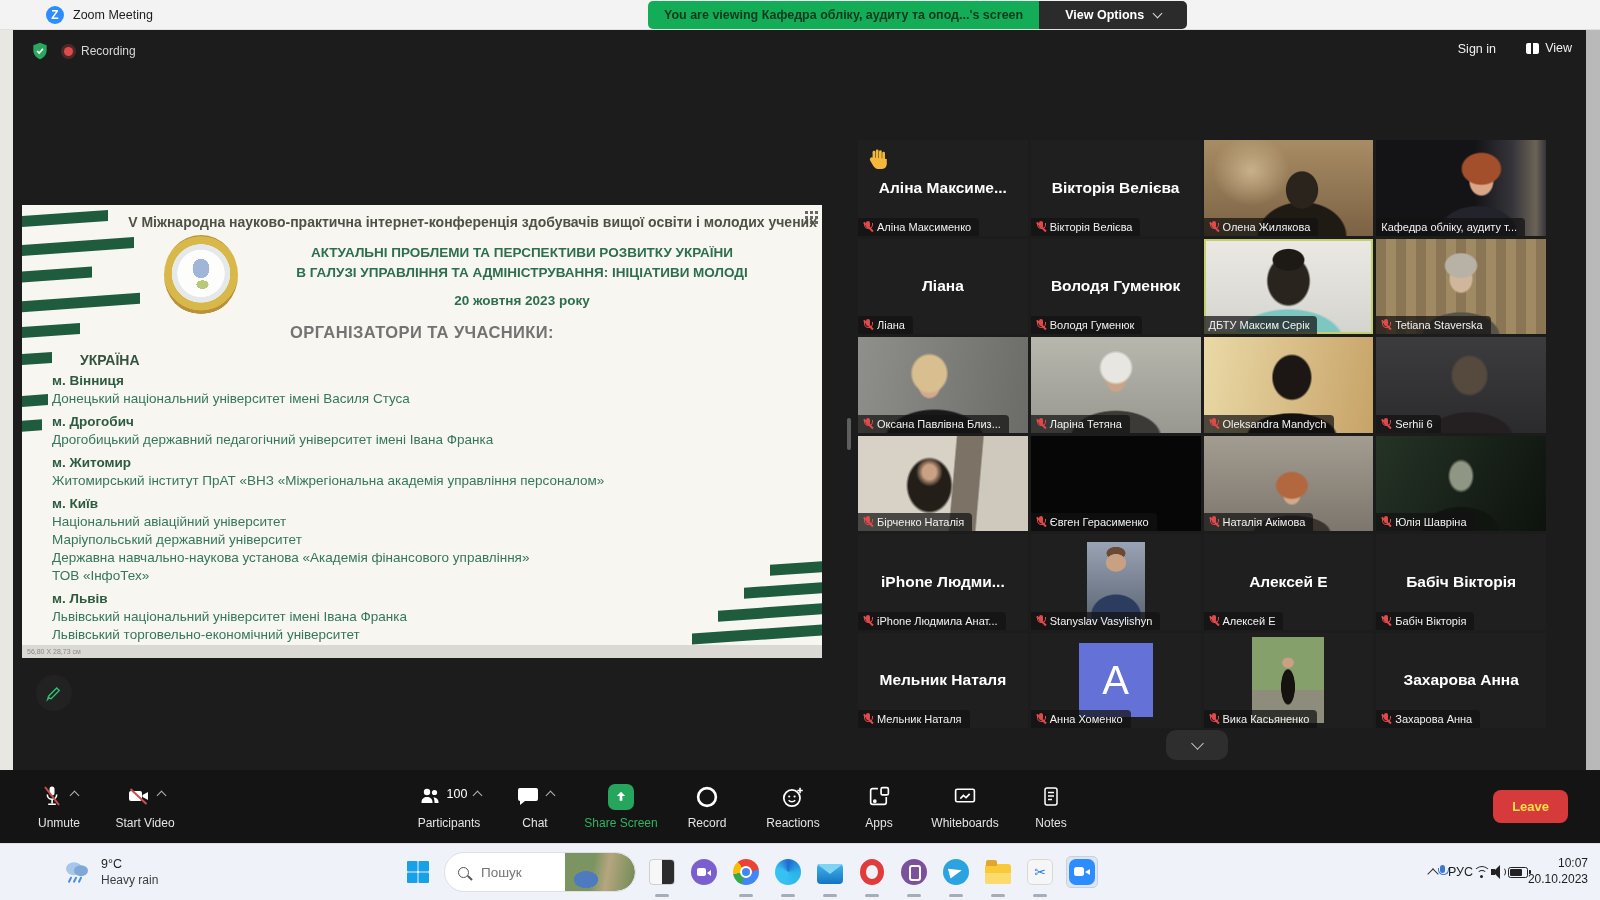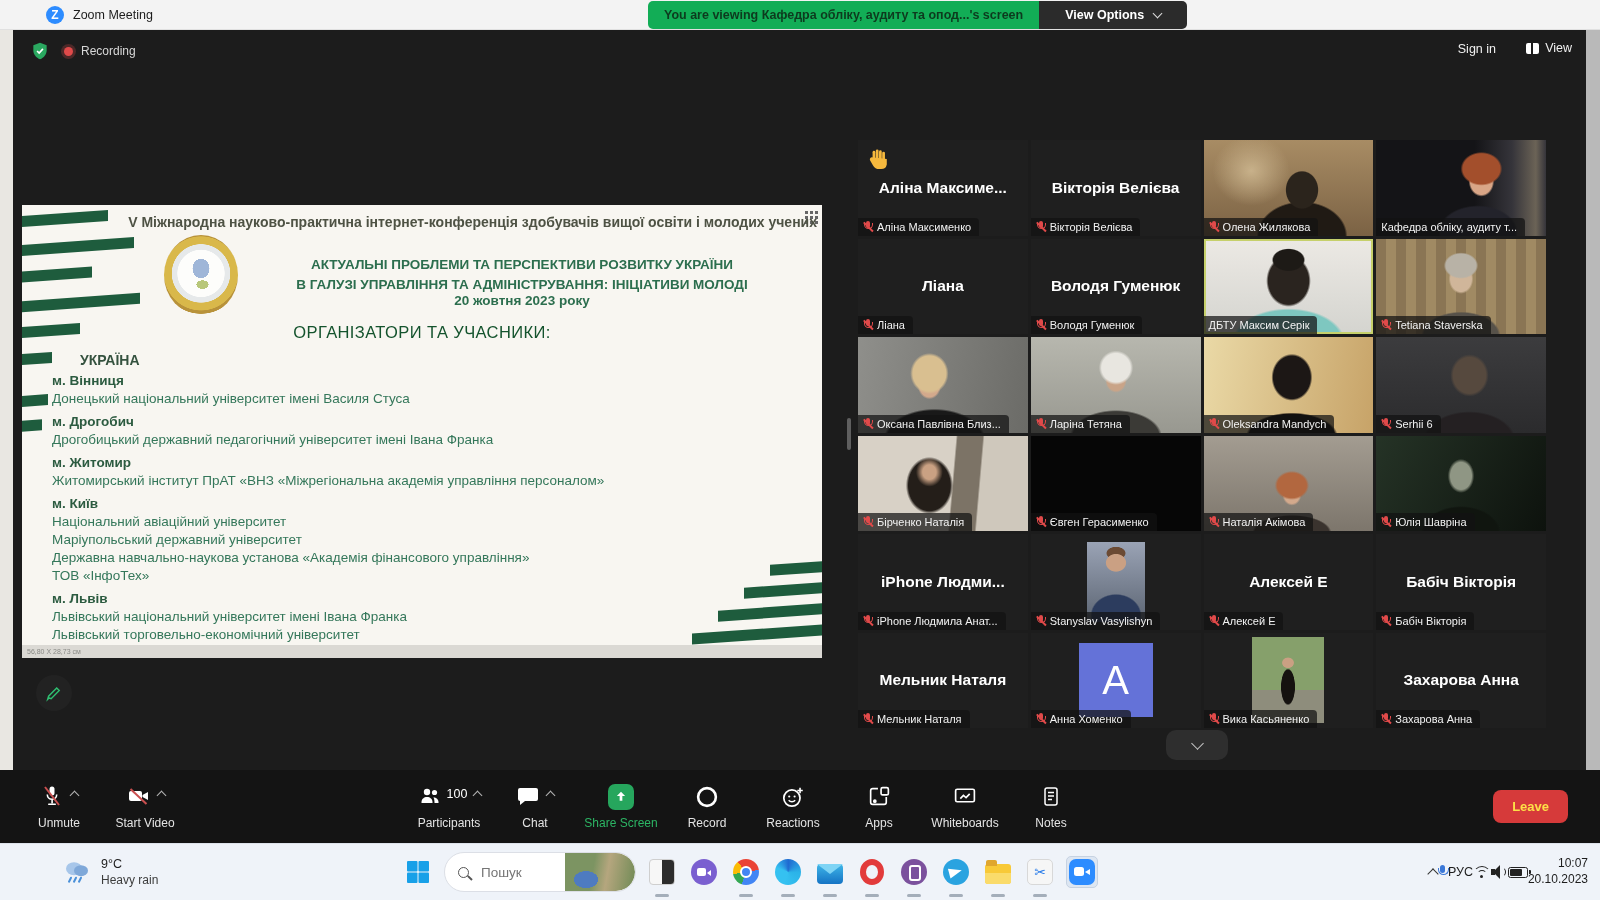--- a/index.html
+++ b/index.html
@@ -40,23 +40,23 @@
 
 .slide{position:absolute;left:22px;top:205px;width:800px;height:440px;background:#f8f6f1;overflow:hidden}
 .slide-status{position:absolute;left:22px;top:645px;width:800px;height:13px;background:#dbd9d4;display:flex;align-items:center;padding-left:5px;font-size:7px;color:#8a8a86}
 .gridicon{position:absolute;right:14px;top:6px;width:3px;height:3px;background:#666;box-shadow:5px 0 #666,10px 0 #666,0 5px #666,5px 5px #666,10px 5px #666,0 10px #666,5px 10px #666,10px 10px #666}
 .sb{position:absolute;background:#1e5c3d;height:11px;transform:skewY(-4deg)}
 .s-line1{position:absolute;top:9px;left:105px;width:690px;text-align:right;font-size:14px;font-weight:bold;color:#4e5244}
 .logo{position:absolute;left:142px;top:30px;width:74px;height:80px;border-radius:50%;background:
  radial-gradient(14px 16px at 50% 42%,#9fb6d8 0 60%,transparent 61%),
  radial-gradient(10px 7px at 52% 62%,#b8c77a 0 60%,transparent 61%),
  radial-gradient(circle at 50% 48%,#fdfdfb 0 42%,#e6e9ea 43% 52%,#d9b84a 53% 66%,#b8923a 67% 72%,#f8f6f1 73%)}
-.s-title{position:absolute;top:50px;left:235px;width:530px;text-align:center;font-size:13.5px;font-weight:bold;color:#2c6e4e;line-height:1.5}
+.s-title{position:absolute;top:38px;left:235px;width:530px;text-align:center;font-size:13.5px;font-weight:bold;color:#2c6e4e;line-height:1.5}
 .s-date{position:absolute;top:88px;left:235px;width:530px;text-align:center;font-size:13.5px;font-weight:bold;color:#2c6e4e}
-.s-section{position:absolute;top:118px;left:0;width:100%;text-align:center;font-size:16.5px;font-weight:normal;color:#14532d;letter-spacing:.4px}
+.s-section{position:absolute;top:118px;left:0;width:100%;text-align:center;font-size:16.5px;font-weight:bold;color:#737373;letter-spacing:.4px}
 .s-country{position:absolute;top:147px;left:58px;font-size:14px;font-weight:bold;color:#35523f}
 .s-groups{position:absolute;top:167px;left:30px;width:760px}
 .grp{margin-bottom:5px}
 .city{font-size:13.5px;font-weight:bold;color:#2c5b40;line-height:18px}
 .uni{font-size:13.5px;color:#34775a;line-height:18px}
 .scrollthumb{position:absolute;left:847px;top:418px;width:4px;height:32px;background:#5f5f5f;border-radius:2px}
 .pencil-btn{position:absolute;left:36px;top:675px;width:36px;height:36px;border-radius:50%;background:#222;display:flex;align-items:center;justify-content:center;cursor:default}
 
 
 .tiles{position:absolute;left:858px;top:140px;width:688px;height:588px;display:grid;grid-template-columns:repeat(4,1fr);grid-auto-rows:1fr;gap:3px}

